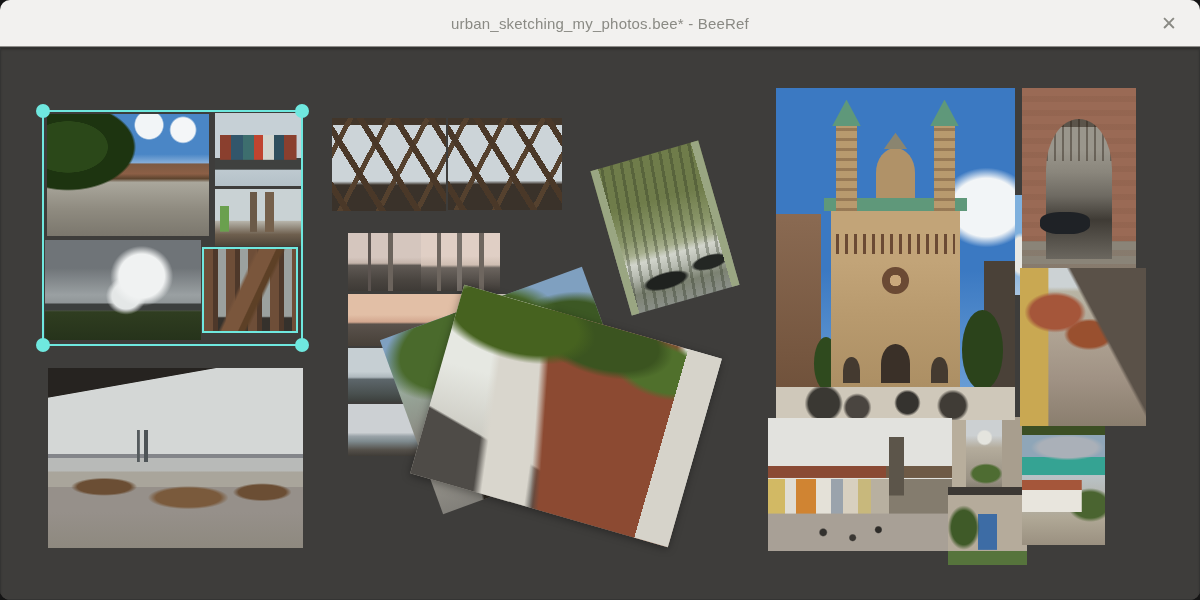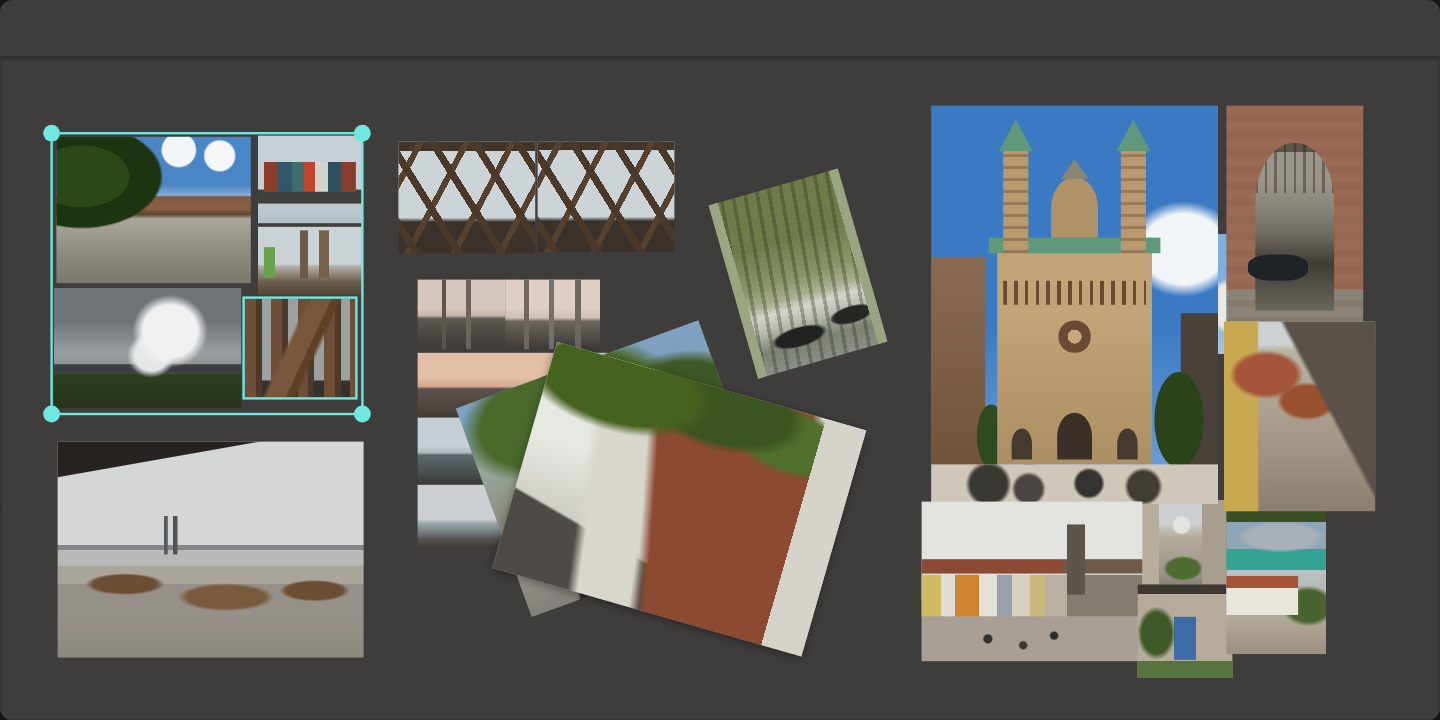--- a/index.html
+++ b/index.html
@@ -189,20 +189,24 @@
     radial-gradient(ellipse 40% 20% at 82% 68%, #4a6430 0 52%, rgba(0,0,0,0) 68%),
     linear-gradient(180deg,#8fa6b8 0 30%,#b9c2c6 45%,#b0a896 78%,#9a9080 100%);
     background-size:100% 100%,100% 100%,100% 100%,72% 100%,100% 100%,100% 100%;
     background-position:0 0,0 0,0 0,0 0,0 0,0 0;}
 </style>
 </head>
 <body>
 
 <div class="window">
 
+  <div class="titlebar">
+    <span class="title">urban_sketching_my_photos.bee* - BeeRef</span>
+    <span class="closebtn">✕</span>
+  </div>
 
   <div class="canvas"></div>
 
   <div class="stage">
 
     <div class="ph pA1"></div>
     <div class="ph pA2"></div>
     <div class="ph pA3"></div>
     <div class="ph pA4"></div>
     <div class="ph pA5"></div>

